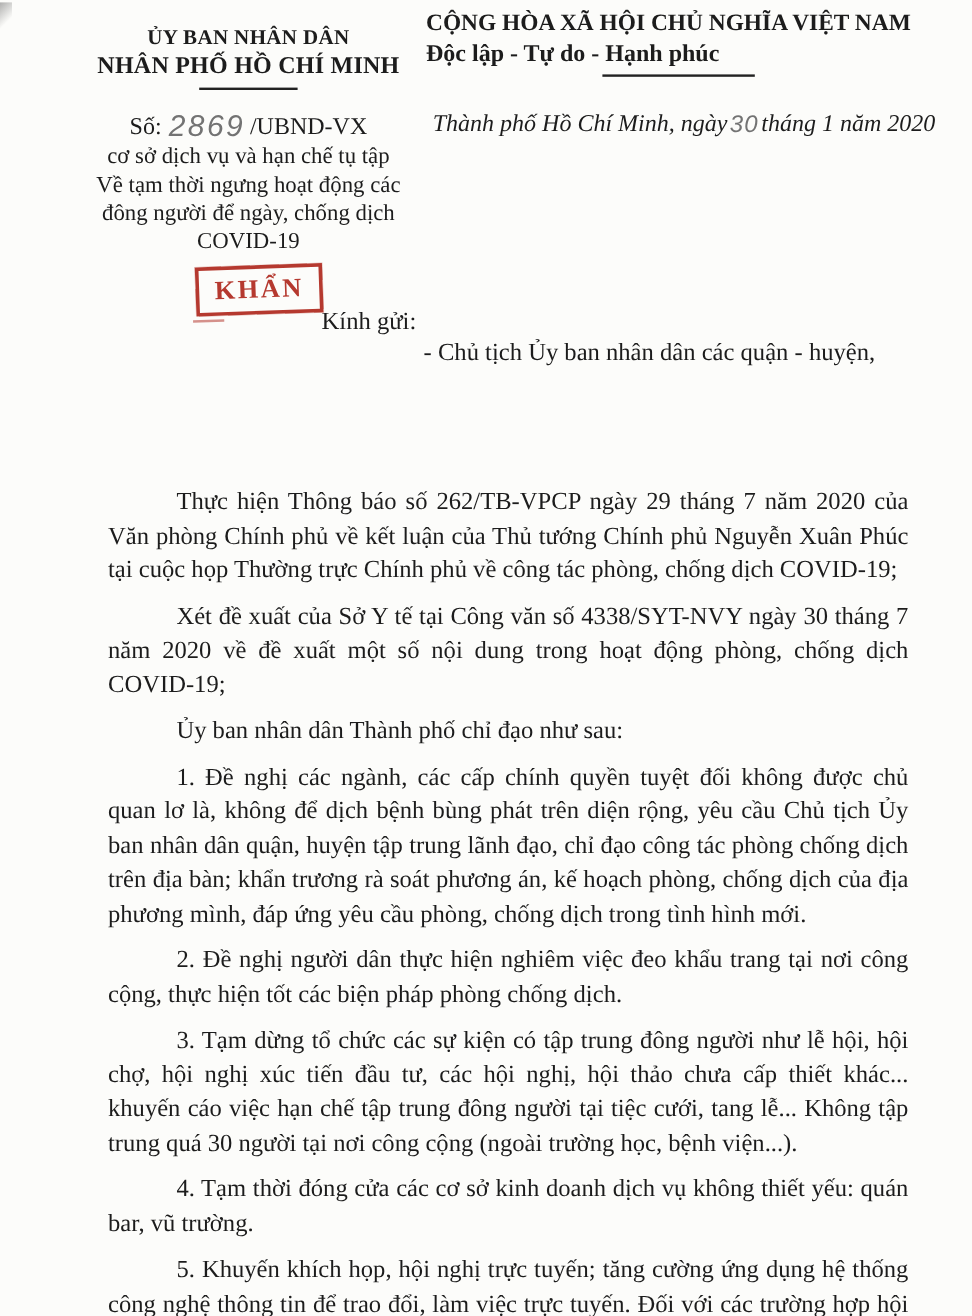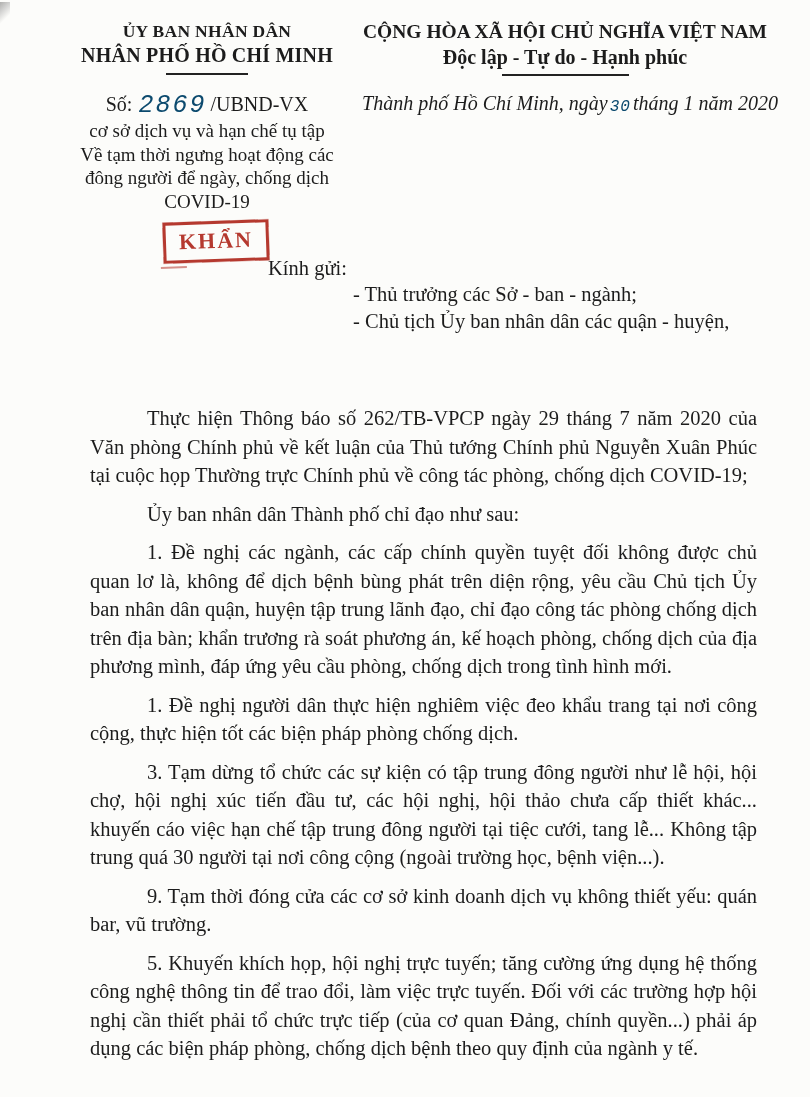--- a/index.html
+++ b/index.html
@@ -20,46 +20,46 @@
   }
   
   .org-block{
     position:absolute;left:78px;top:20px;width:258px;
     text-align:center;font-weight:bold;
   }
   .org-line1{font-size:17.5px;line-height:22px;letter-spacing:.3px;}
   .org-line2{font-size:20px;line-height:26px;letter-spacing:.2px;}
   .org-rule{width:82px;height:2px;background:#222;margin:5px auto 0;}
   .national-block{
-    position:absolute;left:355px;top:20px;width:420px;
-    text-align:center;font-weight:bold;
+    position:absolute;left:355px;top:8px;width:420px;
+    text-align:left;font-weight:bold;
   }
   .national-line1{font-size:19.5px;line-height:24px;}
   .national-line2{font-size:20px;line-height:27px;}
   .national-rule{width:127px;height:2px;background:#222;margin:3px auto 0;}
 
   
   .doc-number{
     position:absolute;left:78px;top:90px;width:258px;
     text-align:center;font-size:20px;white-space:nowrap;
   }
   .handwriting{
-    color:#0c4a6e;
+    color:#737373;
     font-style:italic;
     font-size:25px;
     letter-spacing:2px;
     position:relative;top:1px;
     margin:0 4px 0 6px;
-    font-family:Liberation Mono, monospace;
+    font-family:Liberation Sans, sans-serif;
   }
   .dateline{
     position:absolute;left:355px;top:92px;width:430px;
     text-align:center;font-style:italic;font-size:20px;white-space:nowrap;
   }
-  .dateline .handwriting{font-size:16px;letter-spacing:1px;margin:0 2px;}
+  .dateline .handwriting{font-size:20px;letter-spacing:1px;margin:0 2px;}
 
   
   .subject{
     position:absolute;left:70px;top:119px;width:274px;
     text-align:center;font-size:19px;line-height:23.5px;
   }
 
   
   .stamp{
     position:absolute;left:163px;top:221px;
@@ -129,27 +129,27 @@
     <div>Về tạm thời ngưng hoạt động các</div>
     <div>đông người để ngày, chống dịch</div>
     <div>COVID-19</div>
   </div>
 
   <div class="stamp">KHẨN</div>
 
   <div class="salutation">Kính gửi:</div>
 
   <div class="recipients">
-    <div>- Thủ trưởng các Sở - ban - ngành;</div>
     <div>- Chủ tịch Ủy ban nhân dân các quận - huyện,</div>
   </div>
 
   <div class="body-text">
     <p>Thực hiện Thông báo số 262/TB-VPCP ngày 29 tháng 7 năm 2020 của Văn phòng Chính phủ về kết luận của Thủ tướng Chính phủ Nguyễn Xuân Phúc tại cuộc họp Thường trực Chính phủ về công tác phòng, chống dịch COVID-19;</p>
+    <p>Xét đề xuất của Sở Y tế tại Công văn số 4338/SYT-NVY ngày 30 tháng 7 năm 2020 về đề xuất một số nội dung trong hoạt động phòng, chống dịch COVID-19;</p>
     <p>Ủy ban nhân dân Thành phố chỉ đạo như sau:</p>
     <p>1. Đề nghị các ngành, các cấp chính quyền tuyệt đối không được chủ quan lơ là, không để dịch bệnh bùng phát trên diện rộng, yêu cầu Chủ tịch Ủy ban nhân dân quận, huyện tập trung lãnh đạo, chỉ đạo công tác phòng chống dịch trên địa bàn; khẩn trương rà soát phương án, kế hoạch phòng, chống dịch của địa phương mình, đáp ứng yêu cầu phòng, chống dịch trong tình hình mới.</p>
-    <p>1. Đề nghị người dân thực hiện nghiêm việc đeo khẩu trang tại nơi công cộng, thực hiện tốt các biện pháp phòng chống dịch.</p>
+    <p>2. Đề nghị người dân thực hiện nghiêm việc đeo khẩu trang tại nơi công cộng, thực hiện tốt các biện pháp phòng chống dịch.</p>
     <p>3. Tạm dừng tổ chức các sự kiện có tập trung đông người như lễ hội, hội chợ, hội nghị xúc tiến đầu tư, các hội nghị, hội thảo chưa cấp thiết khác... khuyến cáo việc hạn chế tập trung đông người tại tiệc cưới, tang lễ... Không tập trung quá 30 người tại nơi công cộng (ngoài trường học, bệnh viện...).</p>
-    <p>9. Tạm thời đóng cửa các cơ sở kinh doanh dịch vụ không thiết yếu: quán bar, vũ trường.</p>
+    <p>4. Tạm thời đóng cửa các cơ sở kinh doanh dịch vụ không thiết yếu: quán bar, vũ trường.</p>
     <p>5. Khuyến khích họp, hội nghị trực tuyến; tăng cường ứng dụng hệ thống công nghệ thông tin để trao đổi, làm việc trực tuyến. Đối với các trường hợp hội nghị cần thiết phải tổ chức trực tiếp (của cơ quan Đảng, chính quyền...) phải áp dụng các biện pháp phòng, chống dịch bệnh theo quy định của ngành y tế.</p>
   </div>
 
 </div>
 
 </body></html>

